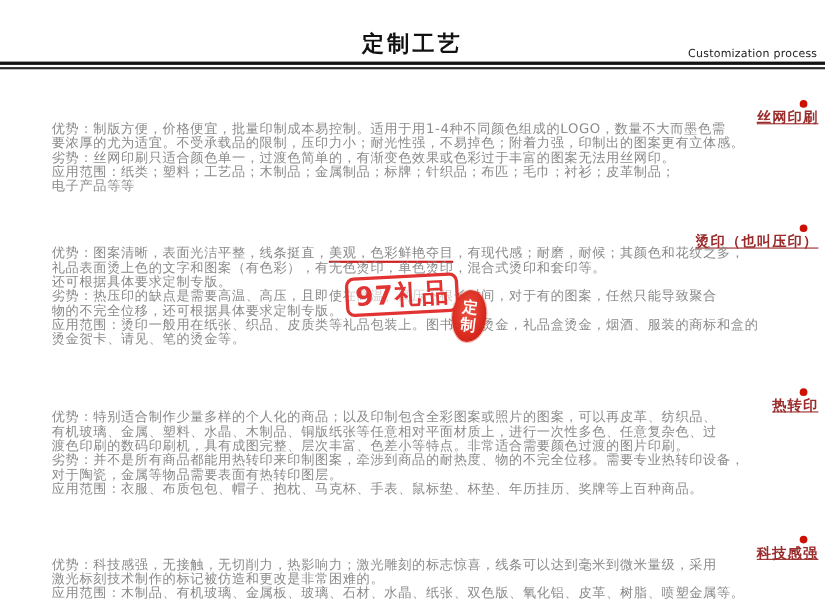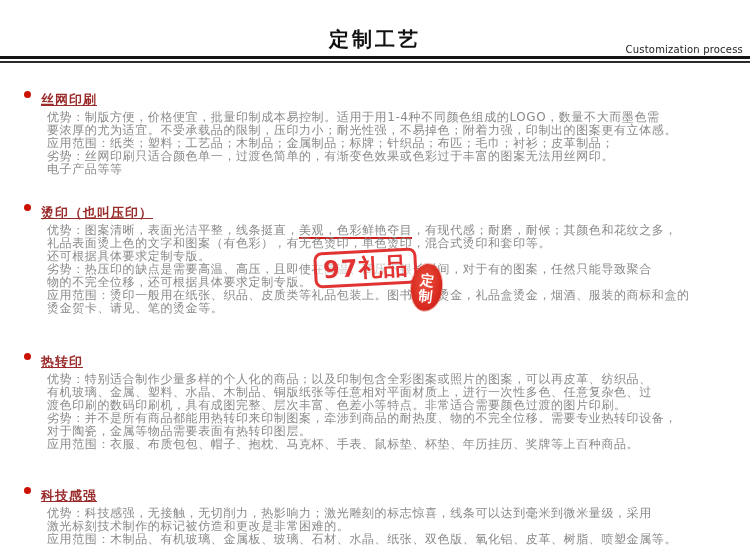--- a/index.html
+++ b/index.html
@@ -25,22 +25,22 @@
   }
   .rule-thick { position:absolute; left:0; right:0; top:56px; height:3px; background:#141414; }
   .rule-thin  { position:absolute; left:0; right:0; top:61px; height:2px; background:#2b2b2b; }
   
   .sections { padding:0 6px 0 24px; }
   .section { margin-top:28px; }
   .section.s2 { }
   .section.s3 { margin-top:38px; }
   .section.s4 { margin-top:36px; }
   .section-heading {
-    display:flex; align-items:flex-start;
-    height:16px; margin-bottom:4px;
+    display:flex; align-items:flex-end;
+    height:16px; margin-bottom:4px;flex-direction:column;
   }
   .bullet {
     display:inline-block; width:7px; height:7px; border-radius:50%;
     background:#cc1100; margin-right:10px; flex:0 0 auto;
   }
   .section-title {
     font-size:13px; font-weight:bold;
     color:#9a2b2b; text-decoration:underline;
     letter-spacing:1px;
   }
@@ -88,22 +88,22 @@
 
   <div class="sections">
   <div class="section s1">
     <div class="section-heading">
       <span class="bullet"></span>
       <span class="section-title">丝网印刷</span>
     </div>
     <div class="section-body">
           <div class="line">优势：制版方便，价格便宜，批量印制成本易控制。适用于用1-4种不同颜色组成的LOGO，数量不大而墨色需</div>
           <div class="line">要浓厚的尤为适宜。不受承载品的限制，压印力小；耐光性强，不易掉色；附着力强，印制出的图案更有立体感。</div>
+          <div class="line">劣势：丝网印刷只适合颜色单一，过渡色简单的，有渐变色效果或色彩过于丰富的图案无法用丝网印。</div>
           <div class="line">应用范围：纸类；塑料；工艺品；木制品；金属制品；标牌；针织品；布匹；毛巾；衬衫；皮革制品；</div>
-          <div class="line">劣势：丝网印刷只适合颜色单一，过渡色简单的，有渐变色效果或色彩过于丰富的图案无法用丝网印。</div>
           <div class="line">电子产品等等</div>
         </div>
   </div>
 
   <div class="section s2">
     <div class="section-heading">
       <span class="bullet"></span>
       <span class="section-title">烫印（也叫压印）</span>
     </div>
     <div class="section-body">

